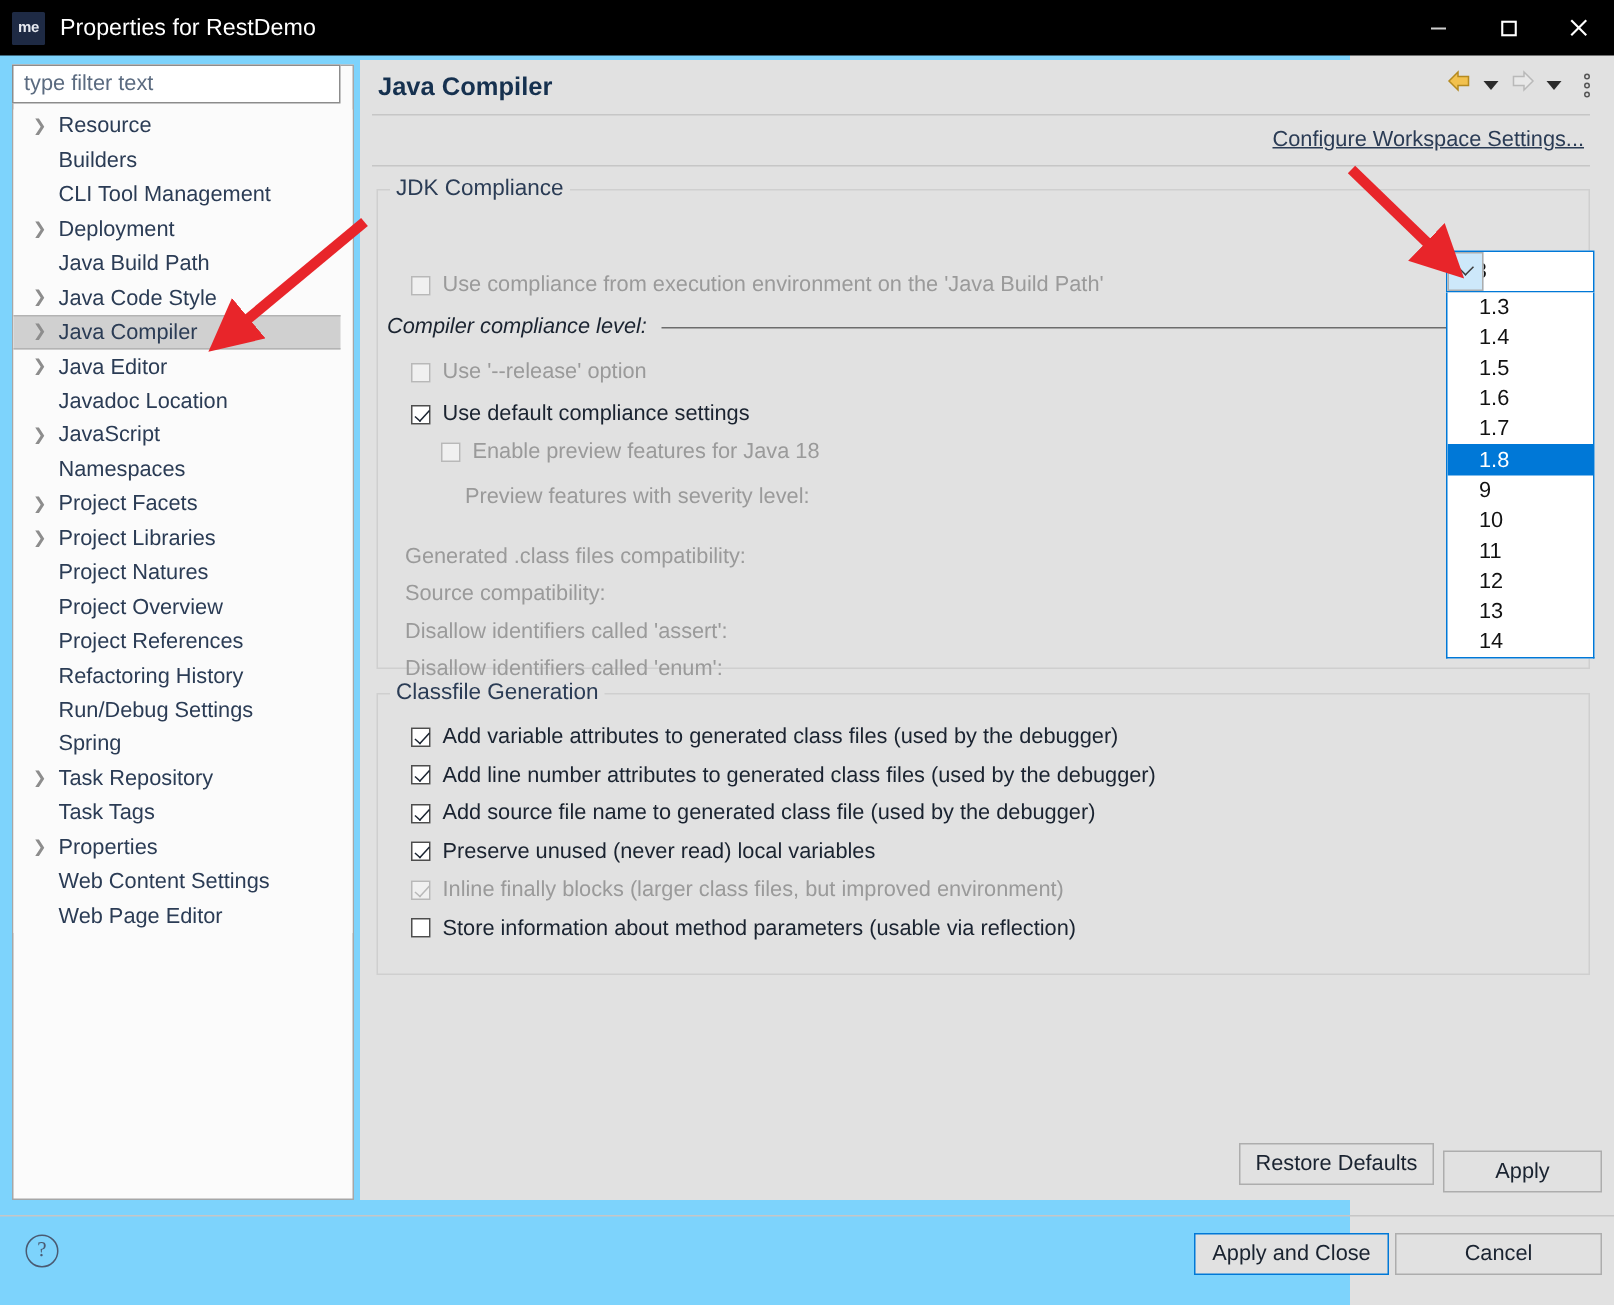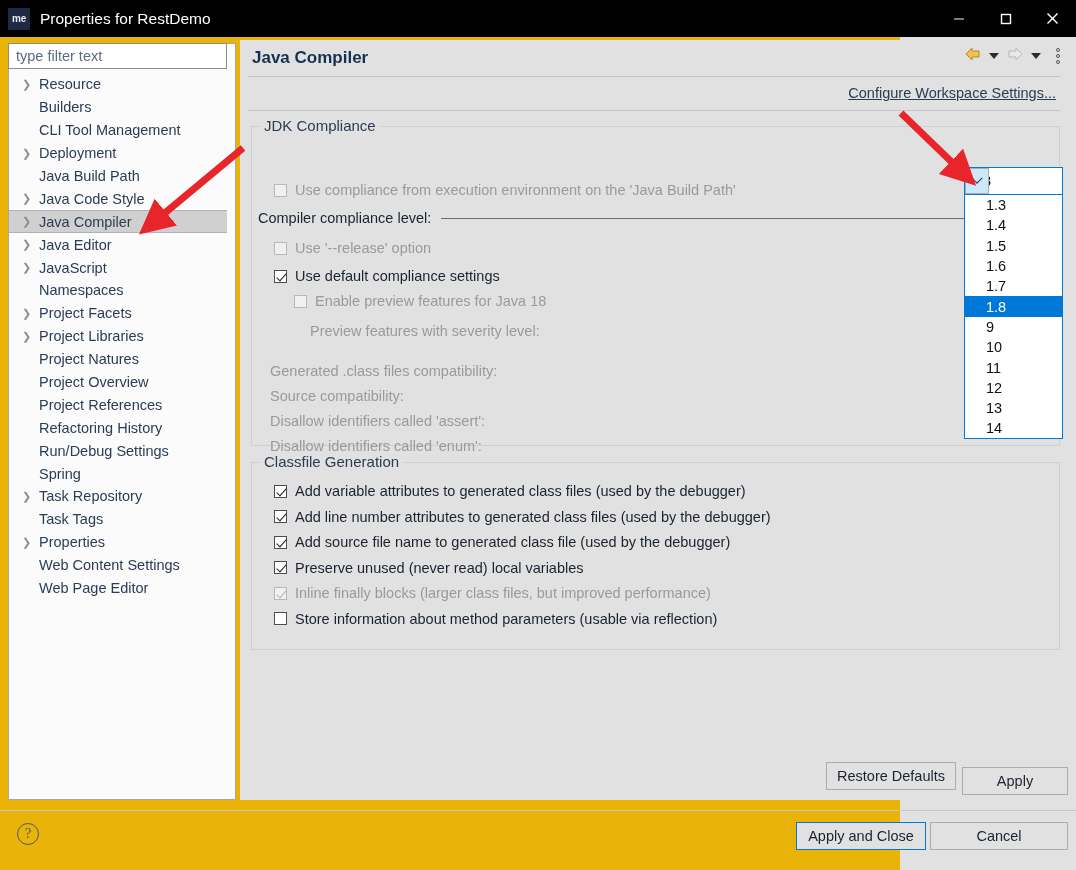--- a/index.html
+++ b/index.html
@@ -7,21 +7,21 @@
     margin: 0; padding: 0;
     width: 1076px; height: 870px;
     overflow: hidden;
     font-family: "Liberation Sans", sans-serif;
   }
   body { background: #e1e1e1; }
 
   #app {
     position: relative;
     width: 900px; height: 870px;
-    background: #eab308;
+    background: #7dd3fc;
   }
 
   
   .titlebar {
     position: absolute; top: 0; left: 0;
     width: 1076px; height: 37px;
     background: #000000;
     display: flex; align-items: center;
   }
   .title-icon {
@@ -377,20 +377,24 @@
         <span class="arrow">❯</span>
         <span class="tlabel">Java Code Style</span>
       </div>
       <div class="tree-item selected">
         <span class="arrow">❯</span>
         <span class="tlabel">Java Compiler</span>
       </div>
       <div class="tree-item">
         <span class="arrow">❯</span>
         <span class="tlabel">Java Editor</span>
+      </div>
+      <div class="tree-item">
+        <span class="arrow"></span>
+        <span class="tlabel">Javadoc Location</span>
       </div>
       <div class="tree-item">
         <span class="arrow">❯</span>
         <span class="tlabel">JavaScript</span>
       </div>
       <div class="tree-item">
         <span class="arrow"></span>
         <span class="tlabel">Namespaces</span>
       </div>
       <div class="tree-item">
@@ -480,21 +484,21 @@
 
     <div class="group" id="group-jdk">
       <span class="group-title">JDK Compliance</span>
     </div>
 
     <div class="cb-row" style="left:22px; top:142px;">
       <span class="cb disabled"></span>
       <span class="dim">Use compliance from execution environment on the 'Java Build Path'</span>
     </div>
 
-    <div class="dotline-row" style="left:18px; top:170px; width:712px;">
+    <div class="dotline-row" style="left:18px; top:170px; width:712px;font-style:italic;">
       <span>Compiler compliance level:</span>
       <span class="leader" style="flex:1;"></span>
     </div>
 
     <div class="cb-row" style="left:22px; top:200px;">
       <span class="cb disabled"></span>
       <span class="dim">Use '--release' option</span>
     </div>
 
     <div class="cb-row" style="left:22px; top:228px;">
@@ -529,21 +533,21 @@
         <div class="cb-row" style="left: 22px; top: 494px;">
           <span class="cb checked"></span>
           <span>Add source file name to generated class file (used by the debugger)</span>
         </div>
         <div class="cb-row" style="left: 22px; top: 519.5px;">
           <span class="cb checked"></span>
           <span>Preserve unused (never read) local variables</span>
         </div>
         <div class="cb-row" style="left: 22px; top: 545px;">
           <span class="cb checked disabled"></span>
-          <span class="dim">Inline finally blocks (larger class files, but improved performance)</span>
+          <span class="dim">Inline finally blocks (larger class files, but improved environment)</span>
         </div>
         <div class="cb-row" style="left: 22px; top: 570.5px;">
           <span class="cb"></span>
           <span>Store information about method parameters (usable via reflection)</span>
         </div>
       </div>
 
   </div>
 
   <div class="btn" id="btn-restore">

